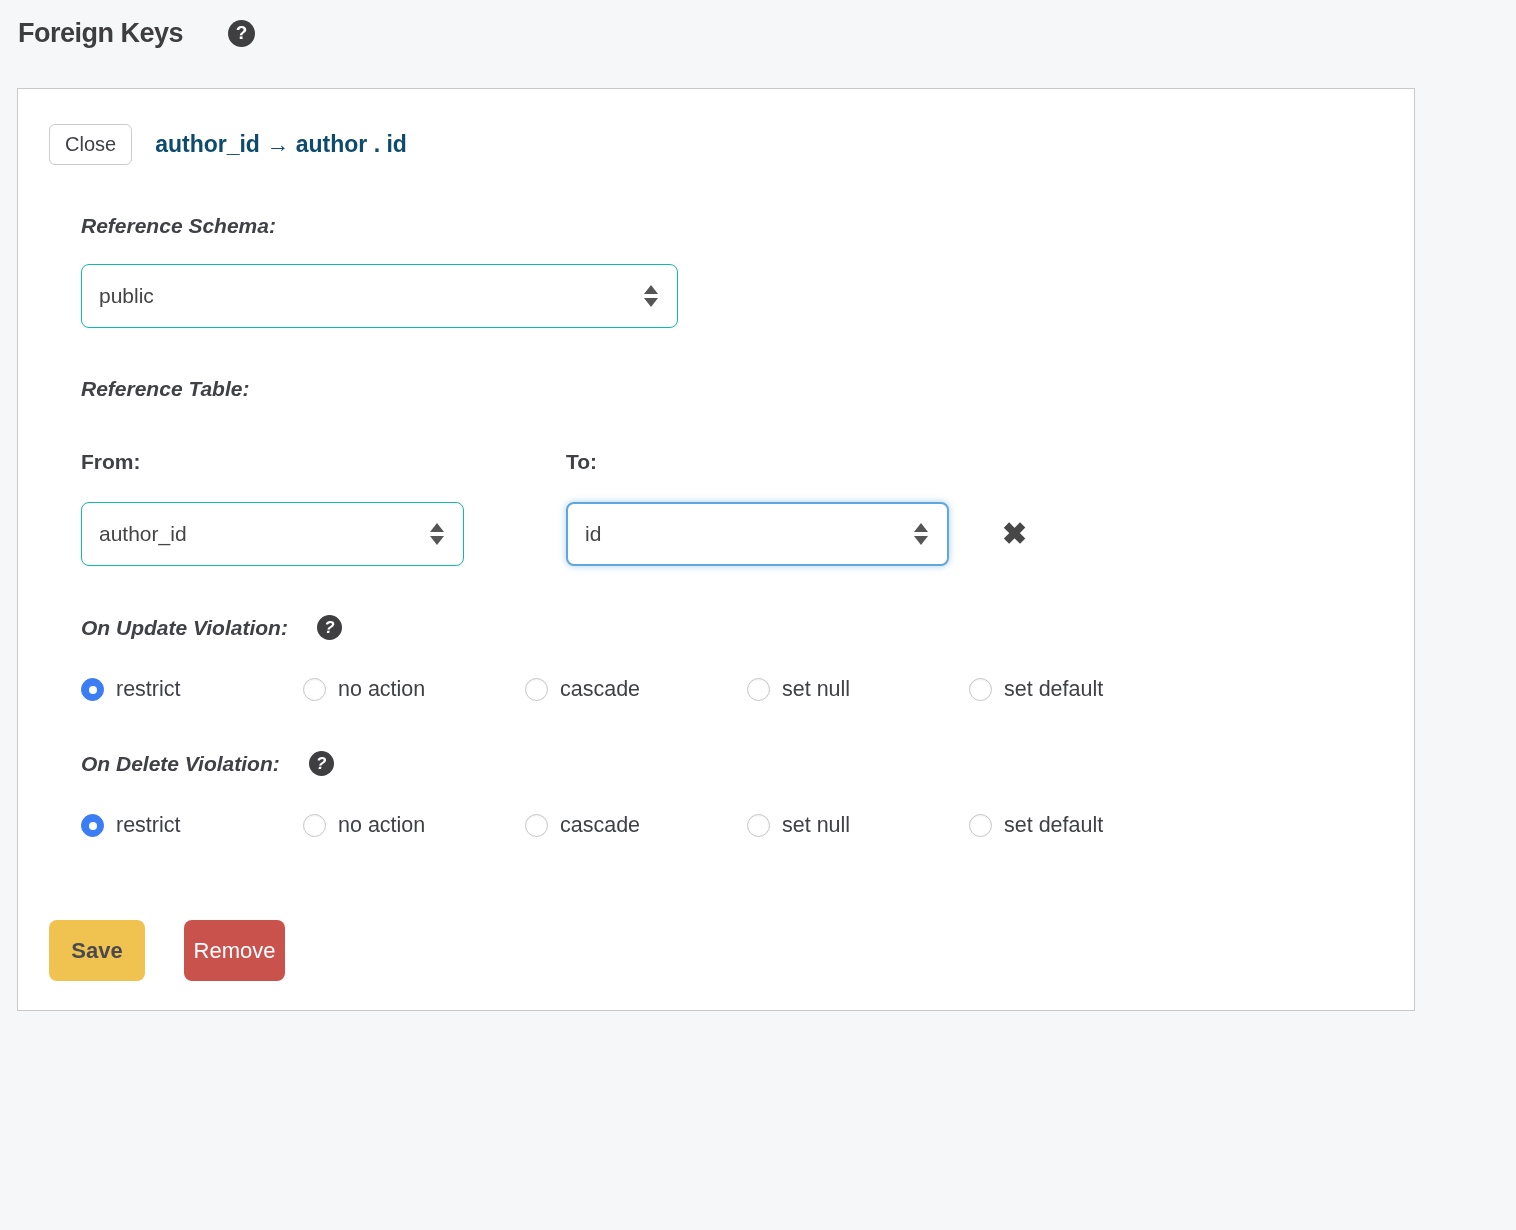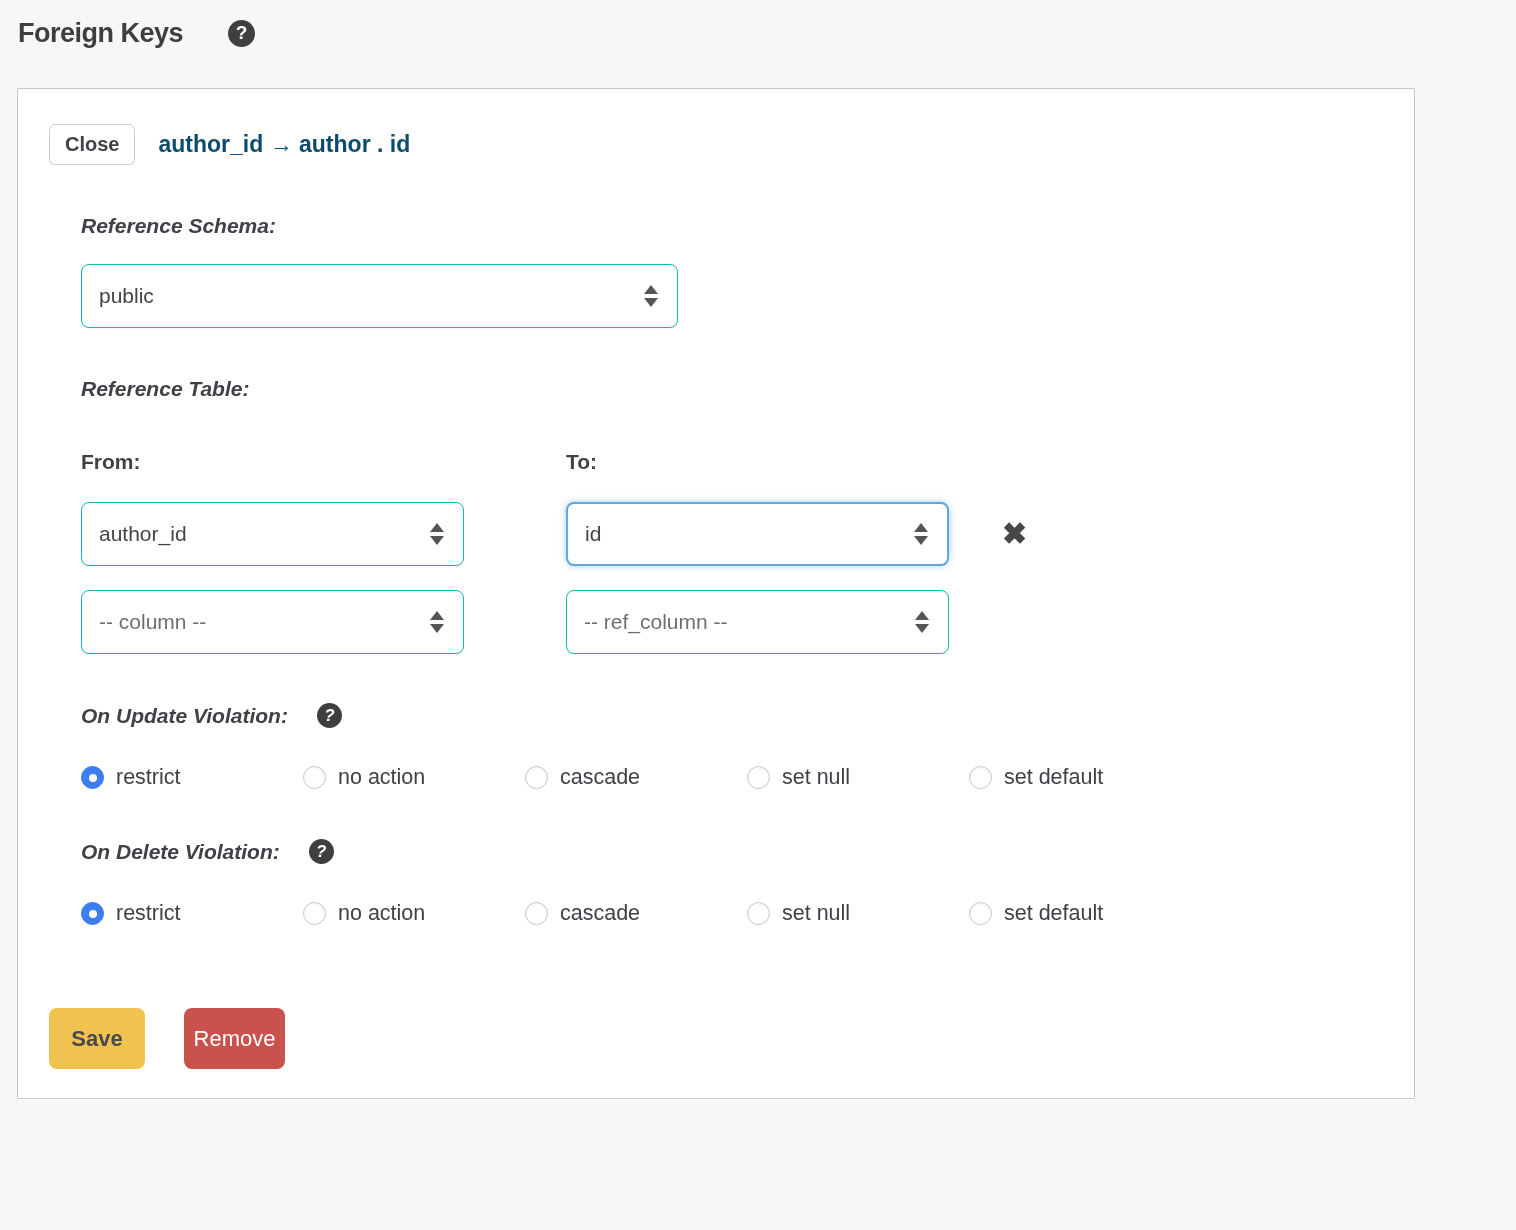--- a/index.html
+++ b/index.html
@@ -56,21 +56,20 @@
   .close-btn {
     font-family: "Liberation Sans", sans-serif;
     font-size: 20px;
     color: #3f4147;
     background: #ffffff;
     border: 1px solid #cccccc;
     border-radius: 6px;
     padding: 8px 15px;
     height: 41px;
     cursor: pointer;
-    font-weight: bold;
   }
   .mapping-title {
     font-size: 23px;
     font-weight: 700;
     color: #0c4a6e;
   }
 
   .form-body { margin-left: 32px; }
 
   .section-label {
@@ -247,38 +246,20 @@
       <div class="select small focused">
         <span>id</span>
         <span class="spin-arrows">
             <span class="up"></span>
             <span class="down"></span>
           </span>
       </div>
       <span class="x-icon">✖</span>
     </div>
 
-    <div class="ft-row ft-selects-2">
-      <div class="col1">
-        <div class="select small placeholder">
-          <span>-- column --</span>
-          <span class="spin-arrows">
-              <span class="up"></span>
-              <span class="down"></span>
-            </span>
-        </div>
-      </div>
-      <div class="select small placeholder">
-        <span>-- ref_column --</span>
-        <span class="spin-arrows">
-            <span class="up"></span>
-            <span class="down"></span>
-          </span>
-      </div>
-    </div>
 
     <div class="section-label">
       <span>On Update Violation:</span>
       <span class="help-badge small">?</span>
     </div>
     <div class="radio-row">
       <span class="radio-option">
         <span class="radio-circle checked"></span>
         <span>restrict</span>
       </span>

